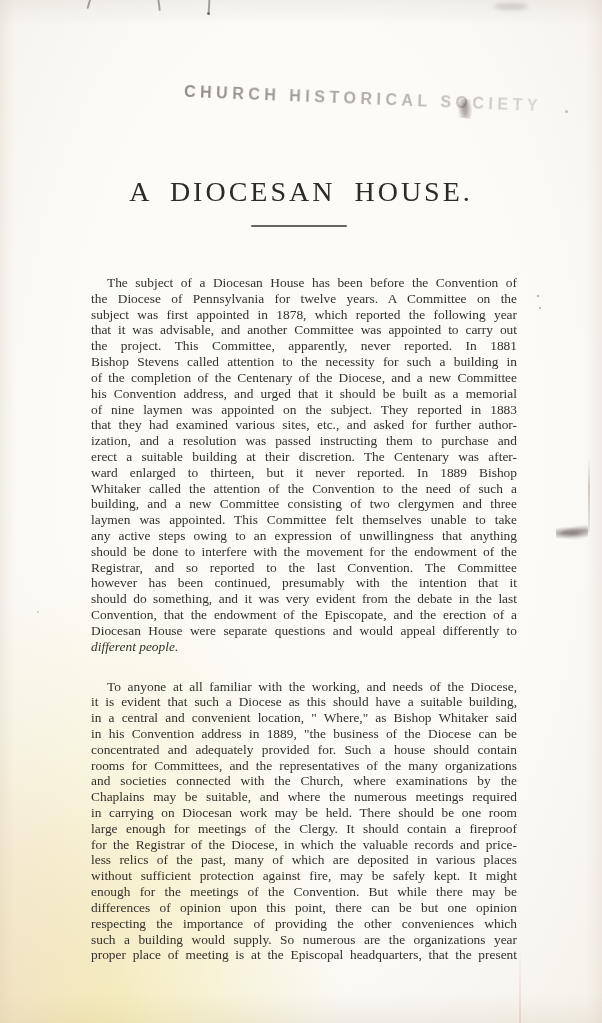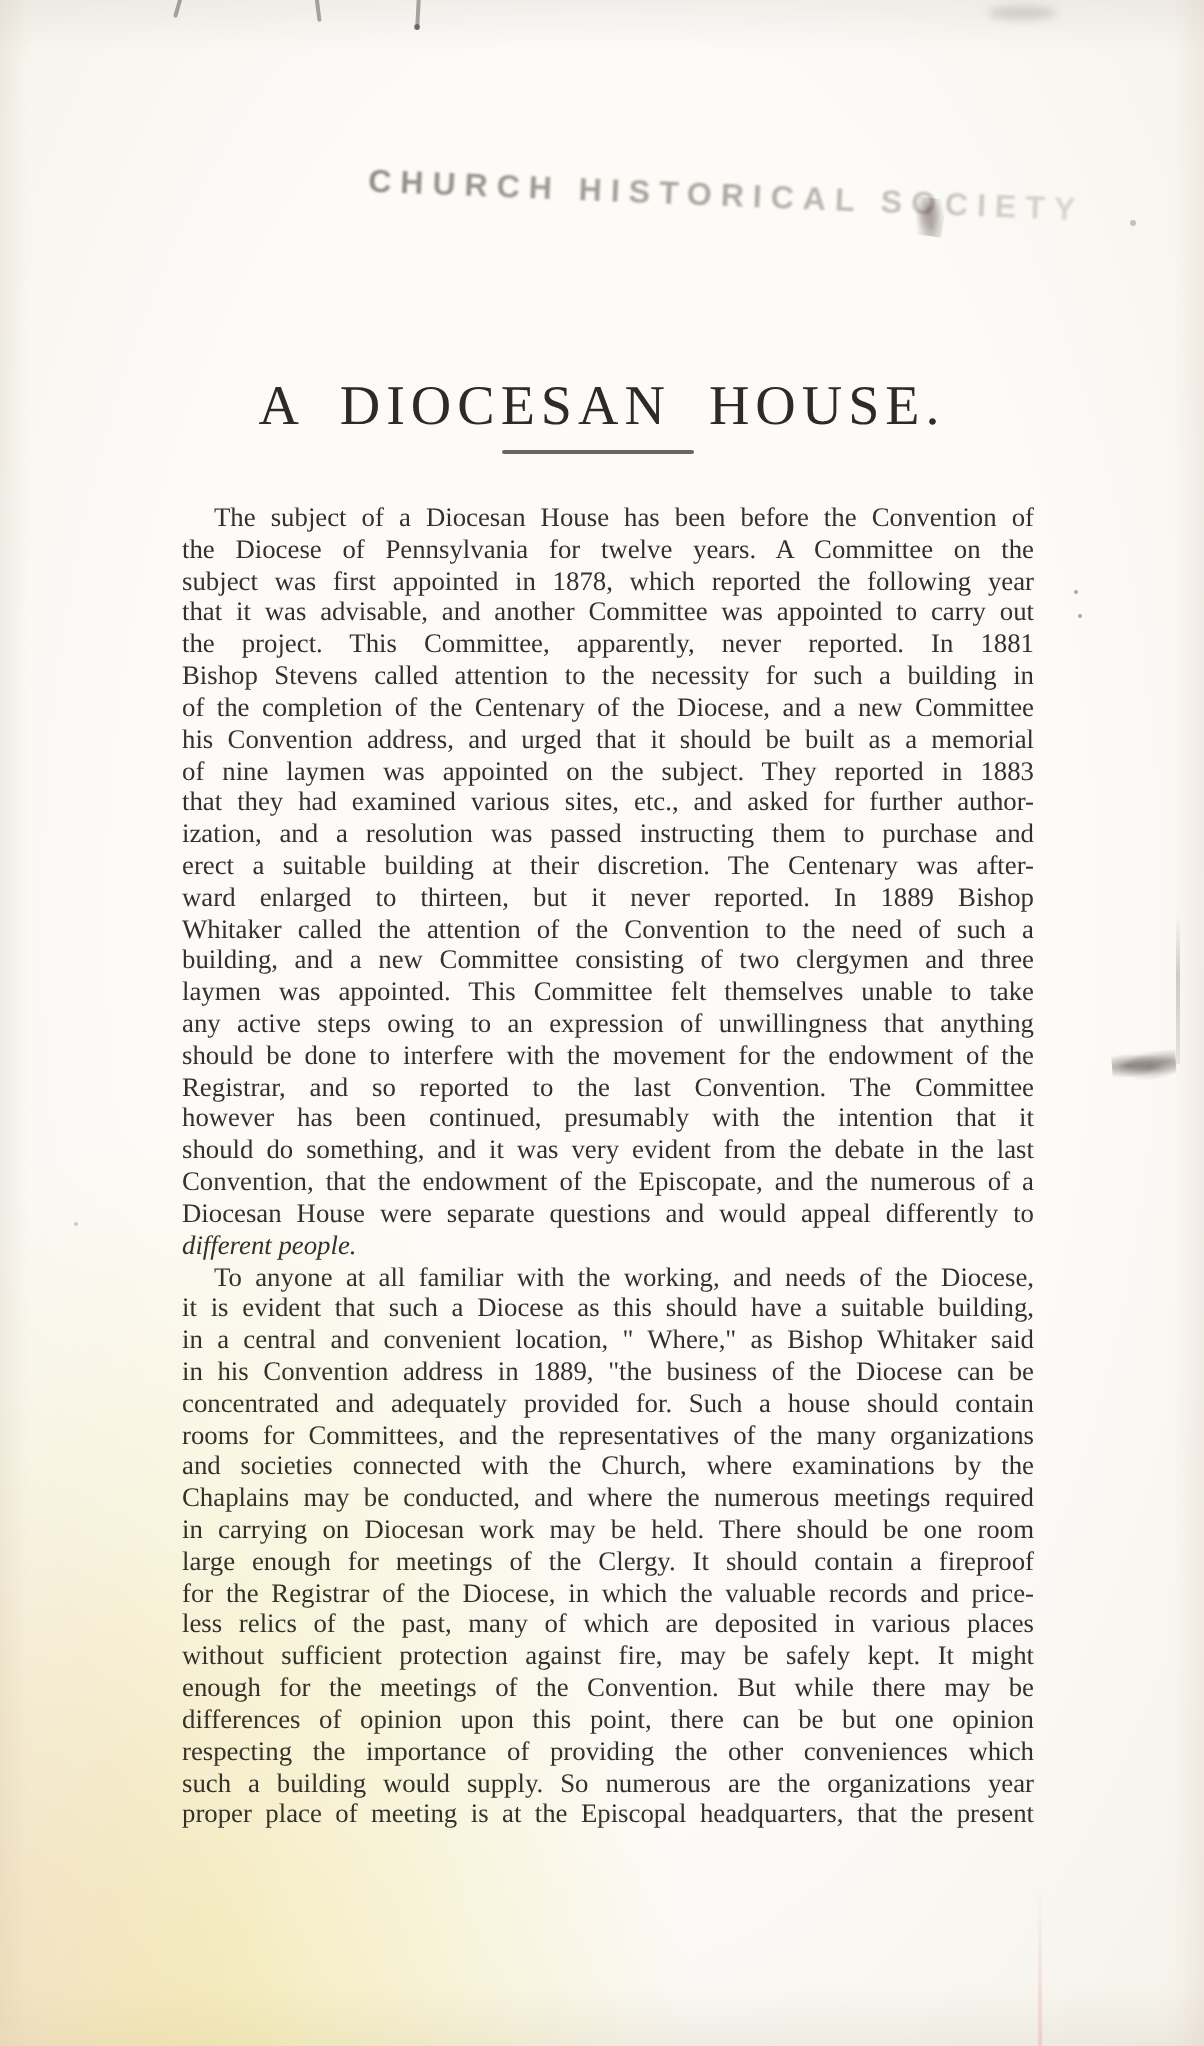--- a/index.html
+++ b/index.html
@@ -43,21 +43,21 @@
       radial-gradient(ellipse at 40% 30%, rgba(96,80,74,0.55), rgba(96,80,74,0) 60%),
       radial-gradient(ellipse at 60% 75%, rgba(96,80,74,0.45), rgba(96,80,74,0) 65%);
     transform: rotate(8deg);
     filter: blur(0.3px);
   }
 
   
   .title {
     position: absolute;
     left: 0; right: 0; top: 176px;
-    margin: 12px;
+    margin: 0;
     text-align: center;
     font-weight: normal;
     font-size: 28px;
     letter-spacing: 3px;
     word-spacing: 9px;
     color: var(--ink-dark, #2e2a26);
   }
   .title-rule {
     position: absolute;
     left: 251px; top: 225px;
@@ -73,21 +73,21 @@
     width: 426px;
     font-size: 13.4px;
     line-height: 15.82px;
     color: var(--ink, #34302b);
   }
   .body-text .line {
     text-align: justify;
     text-align-last: justify;
     white-space: normal;
   }
-  .body-text .line.indent { text-indent: 16px; }
+  .body-text .line.indent { text-indent: 16px; margin-top: 24px; }
   .body-text .line.last { text-align-last: left; font-style: italic; }
 
   
   .thread { position: absolute; background: rgba(70,64,58,0.45); border-radius: 1px; }
   .thread-1 { left: 88px;  top: -2px; width: 2px;   height: 11px; transform: rotate(16deg); }
   .thread-2 { left: 158px; top: -2px; width: 1.5px; height: 13px; transform: rotate(-7deg); }
   .thread-3 { left: 208px; top: -2px; width: 1.5px; height: 17px; transform: rotate(3deg);  }
   .thread-dot { position: absolute; left: 207px; top: 12px; width: 3px; height: 3px; border-radius: 50%; background: rgba(60,55,50,0.55); }
   .top-smudge {
     position: absolute; left: 494px; top: 3px; width: 34px; height: 7px;
@@ -143,31 +143,31 @@
       <div class="line">erect a suitable building at their discretion. The Centenary was after-</div>
       <div class="line">ward enlarged to thirteen, but it never reported. In 1889 Bishop</div>
       <div class="line">Whitaker called the attention of the Convention to the need of such a</div>
       <div class="line">building, and a new Committee consisting of two clergymen and three</div>
       <div class="line">laymen was appointed. This Committee felt themselves unable to take</div>
       <div class="line">any active steps owing to an expression of unwillingness that anything</div>
       <div class="line">should be done to interfere with the movement for the endowment of the</div>
       <div class="line">Registrar, and so reported to the last Convention. The Committee</div>
       <div class="line">however has been continued, presumably with the intention that it</div>
       <div class="line">should do something, and it was very evident from the debate in the last</div>
-      <div class="line">Convention, that the endowment of the Episcopate, and the numerous of a</div>
+      <div class="line">Convention, that the endowment of the Episcopate, and the erection of a</div>
       <div class="line">Diocesan House were separate questions and would appeal differently to</div>
       <div class="line last">different people.</div>
       <div class="line indent">To anyone at all familiar with the working, and needs of the Diocese,</div>
       <div class="line">it is evident that such a Diocese as this should have a suitable building,</div>
       <div class="line">in a central and convenient location, " Where," as Bishop Whitaker said</div>
       <div class="line">in his Convention address in 1889, "the business of the Diocese can be</div>
       <div class="line">concentrated and adequately provided for. Such a house should contain</div>
       <div class="line">rooms for Committees, and the representatives of the many organizations</div>
       <div class="line">and societies connected with the Church, where examinations by the</div>
-      <div class="line">Chaplains may be conducted, and where the numerous meetings required</div>
+      <div class="line">Chaplains may be suitable, and where the numerous meetings required</div>
       <div class="line">in carrying on Diocesan work may be held. There should be one room</div>
       <div class="line">large enough for meetings of the Clergy. It should contain a fireproof</div>
       <div class="line">for the Registrar of the Diocese, in which the valuable records and price-</div>
       <div class="line">less relics of the past, many of which are deposited in various places</div>
       <div class="line">without sufficient protection against fire, may be safely kept. It might</div>
       <div class="line">enough for the meetings of the Convention. But while there may be</div>
       <div class="line">differences of opinion upon this point, there can be but one opinion</div>
       <div class="line">respecting the importance of providing the other conveniences which</div>
       <div class="line">such a building would supply. So numerous are the organizations year</div>
       <div class="line">proper place of meeting is at the Episcopal headquarters, that the present</div>

